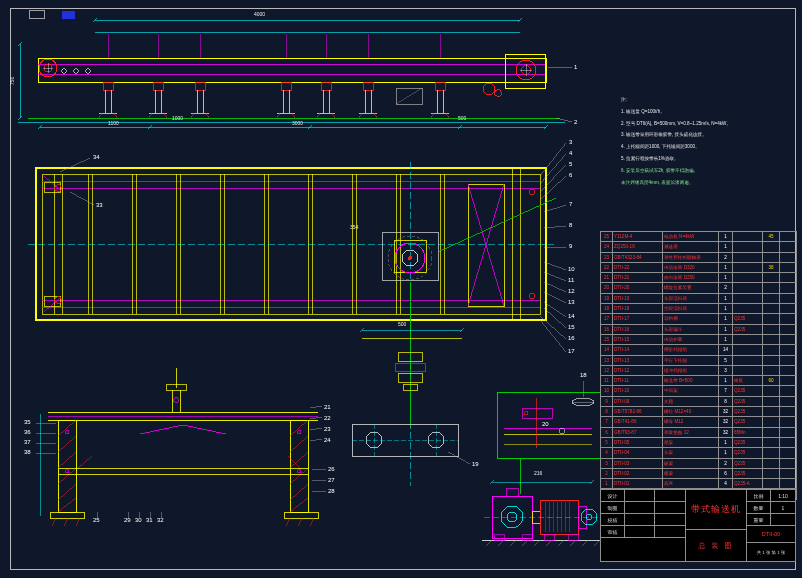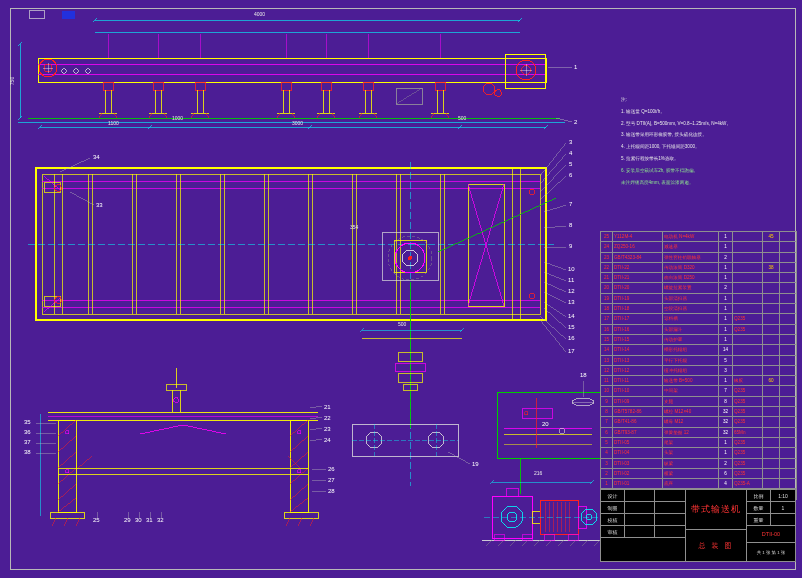--- a/index.html
+++ b/index.html
@@ -1,16 +1,16 @@
 <!DOCTYPE html>
 <html><head>
 <meta charset="utf-8">
 <style>
   html,body{margin:0;padding:0;background:#000;}
-  .stage{position:relative;width:802px;height:578px;background:#4c1d95;overflow:hidden;
+  .stage{position:relative;width:802px;height:578px;background:#0f172a;overflow:hidden;
          font-family:"Liberation Sans",sans-serif;}
   svg{position:absolute;left:0;top:0;}
   .overlay{position:absolute;inset:0;pointer-events:none;}
   .callout{position:absolute;color:#fff;font-size:6px;line-height:7px;white-space:nowrap;}
   .dim{position:absolute;color:#e8e8e8;font-size:5px;line-height:6px;white-space:nowrap;}
   .left-dim{position:absolute;left:8px;top:78px;color:#e8e8e8;font-size:5px;transform:rotate(-90deg);}
   .notes{position:absolute;left:621px;top:94px;width:170px;}
   .note-line{font-size:4.6px;line-height:11.8px;white-space:nowrap;overflow:hidden;color:#ddd;}
   table.parts{position:absolute;left:600px;top:231px;width:196px;border-collapse:collapse;
               table-layout:fixed;}

